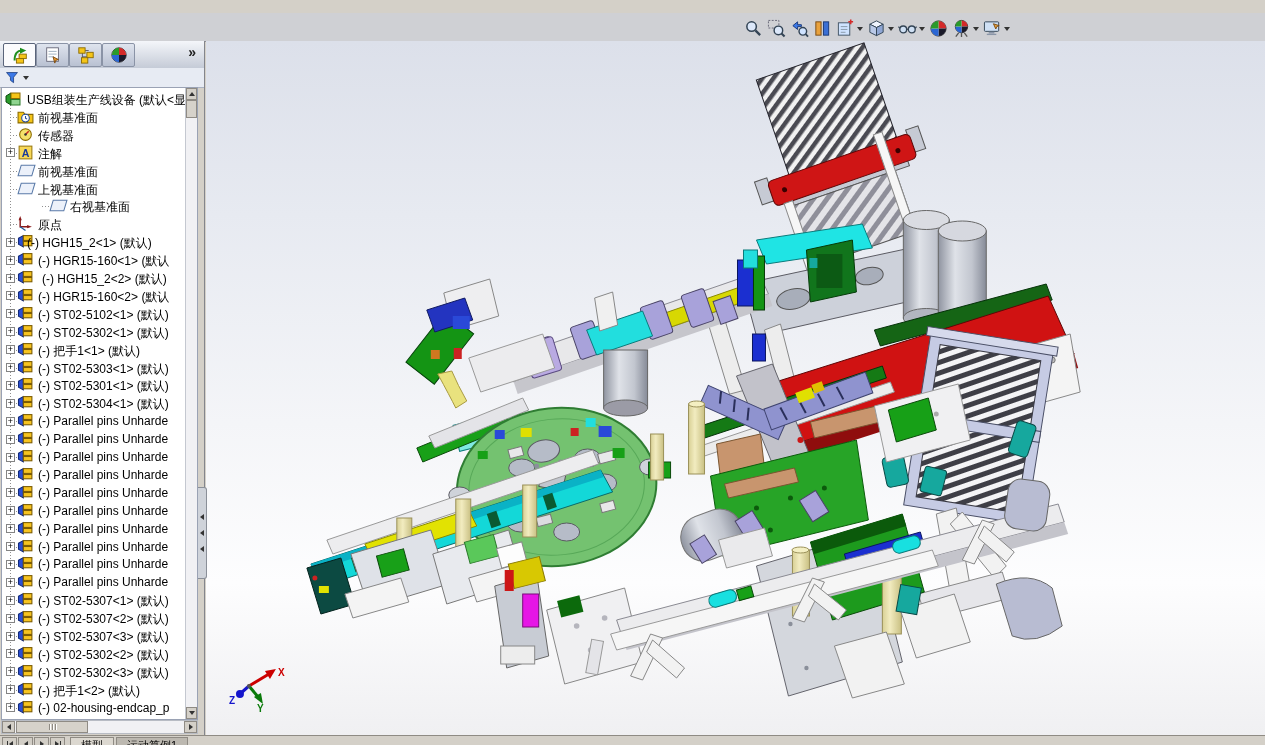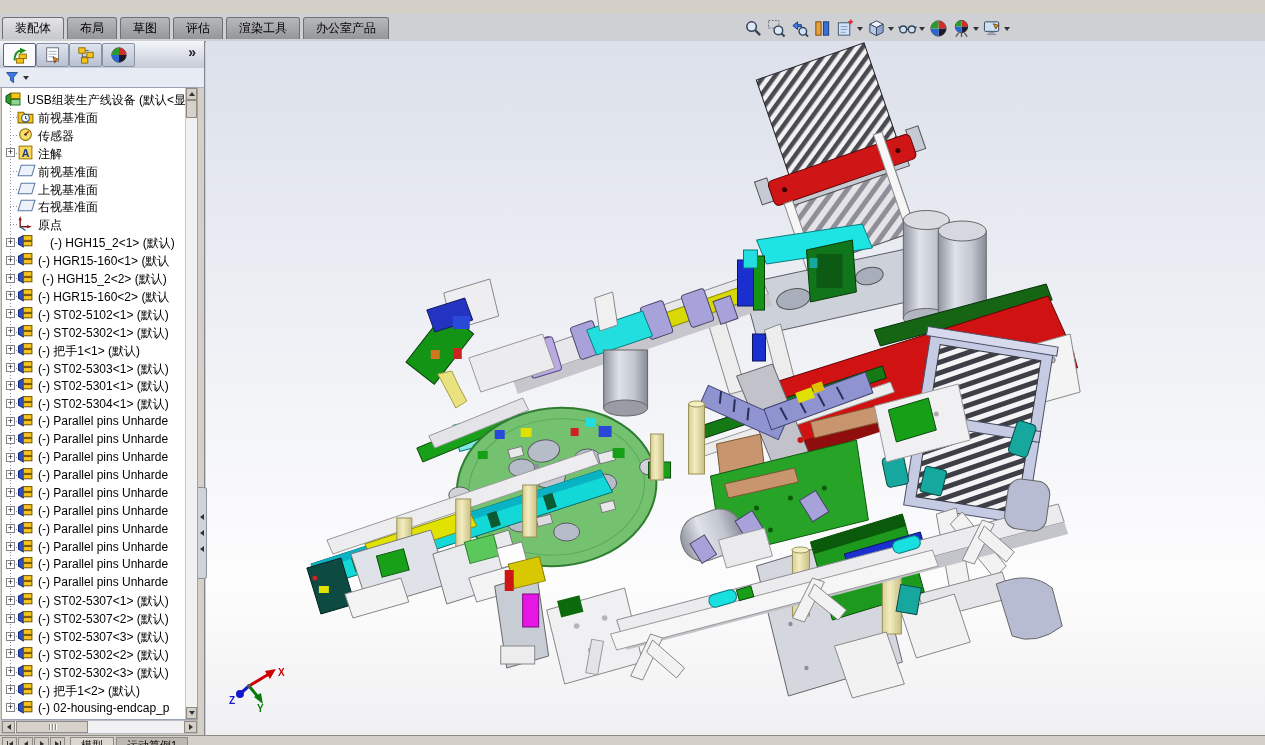--- a/index.html
+++ b/index.html
@@ -72,28 +72,20 @@
   .btab{height:16px;line-height:15px;padding:0 10px;font-size:11px;color:#000;border:1px solid #8f8b84;margin-right:2px;background:#bcb8b0}
   .btab.active{background:#dcd8d0}
 </style>
 </head>
 <body>
 
 <div id="app">
 
 
   <div class="tab-band">
-    <div id="ctabs">
-        <div class="ctab active">装配体</div>
-        <div class="ctab">布局</div>
-        <div class="ctab">草图</div>
-        <div class="ctab">评估</div>
-        <div class="ctab">渲染工具</div>
-        <div class="ctab">办公室产品</div>
-      </div>
     <div id="headsup">
         <div class="hu-btn">
           <span class="hu-ic">
             <svg viewBox="0 0 20 20">
               <circle cx="8" cy="8" r="5" fill="#dce8fa" stroke="#345" stroke-width="1.6"></circle>
               <line x1="12" y1="12" x2="17" y2="17" stroke="#345" stroke-width="2.4"></line>
             </svg>
           </span>
         </div>
         <div class="hu-btn">
@@ -299,21 +291,21 @@
           </div>
           <div class="trow" style="top: 89.5px;">
             <span class="stub" style="left:8px"></span>
             <span class="ticon" style="left:15px">
               <svg width="19" height="15" viewBox="0 0 18 14">
                 <polygon points="4,2 17,2 14,12 1,12" fill="#dfe8f6" fill-opacity="0.6" stroke="#5a7aa8"></polygon>
               </svg>
             </span>
             <span class="tlabel" style="left:36px">上视基准面</span>
           </div>
-          <div class="trow" style="top: 107.4px;">
+          <div class="trow" style="top: 107.4px; margin-left: 32px;">
             <span class="stub" style="left:8px"></span>
             <span class="ticon" style="left:15px">
               <svg width="19" height="15" viewBox="0 0 18 14">
                 <polygon points="4,2 17,2 14,12 1,12" fill="#dfe8f6" fill-opacity="0.6" stroke="#5a7aa8"></polygon>
               </svg>
             </span>
             <span class="tlabel" style="left:36px">右视基准面</span>
           </div>
           <div class="trow" style="top: 125.3px;">
             <span class="stub" style="left:8px"></span>
@@ -330,21 +322,21 @@
           <div class="trow" style="top: 143.2px;">
             <span class="stub" style="left:8px"></span>
             <span class="plus">+</span>
             <span class="ticon" style="left:15px">
               <svg width="18" height="15" viewBox="0 0 16 14">
                 <polygon points="1,4 5.5,1.5 5.5,12 1,9.5" fill="#2b4fd4" stroke="#122a7a"></polygon>
                 <rect x="5.5" y="1.5" width="8" height="4.5" fill="#f7c420" stroke="#7a5a00"></rect>
                 <rect x="5.5" y="7" width="8" height="4" fill="#f7c420" stroke="#7a5a00"></rect>
               </svg>
             </span>
-            <span class="tlabel" style="left:48px">(-) HGH15_2&lt;1&gt; (默认)</span>
+            <span class="tlabel" style="left:25px">(-) HGH15_2&lt;1&gt; (默认)</span>
           </div>
           <div class="trow" style="top: 161.1px;">
             <span class="stub" style="left:8px"></span>
             <span class="plus">+</span>
             <span class="ticon" style="left:15px">
               <svg width="18" height="15" viewBox="0 0 16 14">
                 <polygon points="1,4 5.5,1.5 5.5,12 1,9.5" fill="#2b4fd4" stroke="#122a7a"></polygon>
                 <rect x="5.5" y="1.5" width="8" height="4.5" fill="#f7c420" stroke="#7a5a00"></rect>
                 <rect x="5.5" y="7" width="8" height="4" fill="#f7c420" stroke="#7a5a00"></rect>
               </svg>

